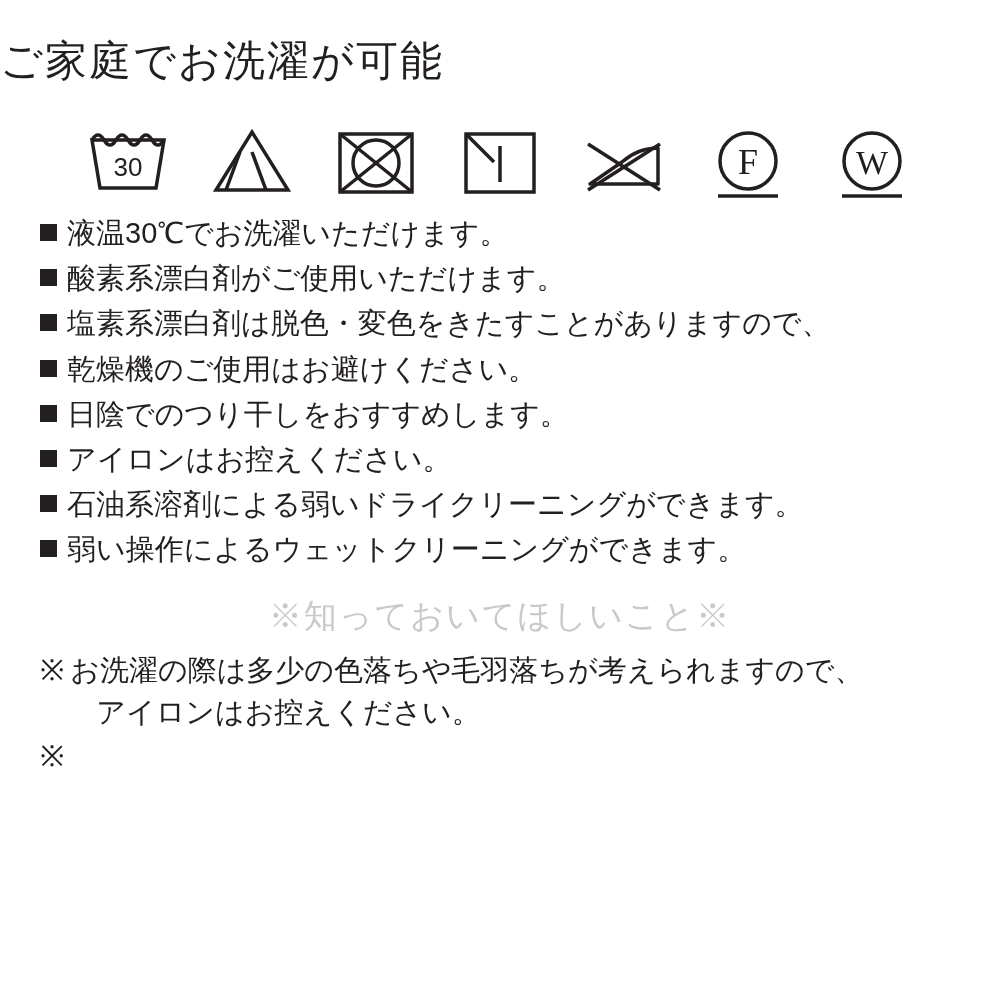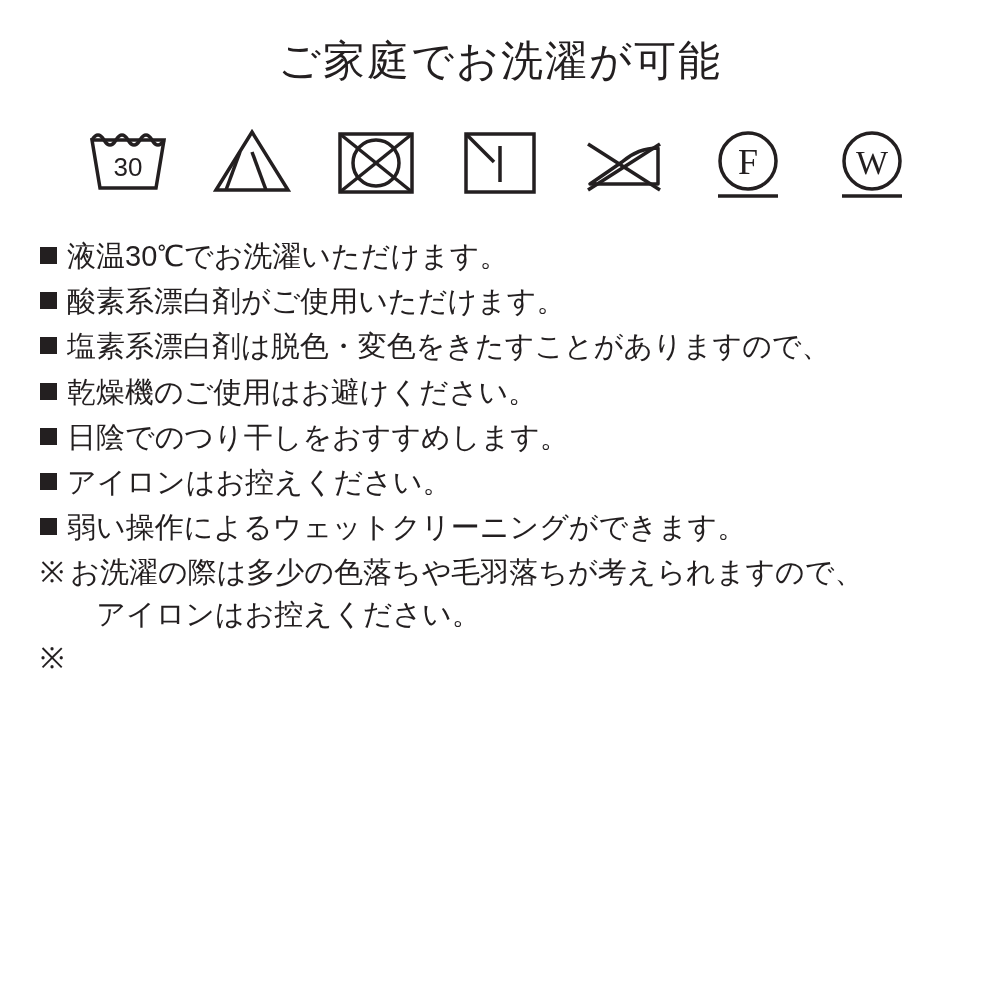--- a/index.html
+++ b/index.html
@@ -16,21 +16,20 @@
   }
   .page {
     position: relative;
     width: 1000px;
     height: 1000px;
     box-sizing: border-box;
   }
 
   
   .title {
-    text-align: center;
     font-size: 42px;
     letter-spacing: 2px;
     font-weight: 400;
     color: #231f20;
     margin: 36px 0 0 0;
     line-height: 1.2;
     font-family: "Liberation Serif", serif;
   }
 
   
@@ -43,21 +42,21 @@
   }
   .symbol {
     width: 92px;
     height: 92px;
     position: relative;
   }
   .symbol svg { display: block; }
 
   
   .list {
-    margin: 33px 0 0 0;
+    margin: 10px 0 0 0;
     padding: 0 40px 0 40px;
   }
   .li {
     display: flex;
     align-items: flex-start;
     font-size: 29px;
     line-height: 1.45;
     color: #231f20;
     margin-bottom: 3px;
     font-family: "Liberation Sans", sans-serif;
@@ -214,30 +213,37 @@
       </span>
     </div>
 
     <div class="li">
       <span class="bullet"></span>
       <span class="txt">
         <span>アイロンはお控えください。</span>
       </span>
     </div>
 
+    <div class="li">
+      <span class="bullet"></span>
+      <span class="txt">
+        <span>石油系溶剤による弱いドライクリーニングができます。</span>
+      </span>
+    </div>
 
     <div class="li">
       <span class="bullet"></span>
       <span class="txt">
         <span>弱い操作によるウェットクリーニングができます。</span>
       </span>
     </div>
 
   </div>
 
+  <div class="subhead">※知っておいてほしいこと※</div>
 
   <div class="notes">
 
     <div class="note">
       <span class="mark">※</span>
       <span class="txt">
         <span>お洗濯の際は多少の色落ちや毛羽落ちが考えられますので、</span>
         <span class="cont">アイロンはお控えください。</span>
       </span>
     </div>

